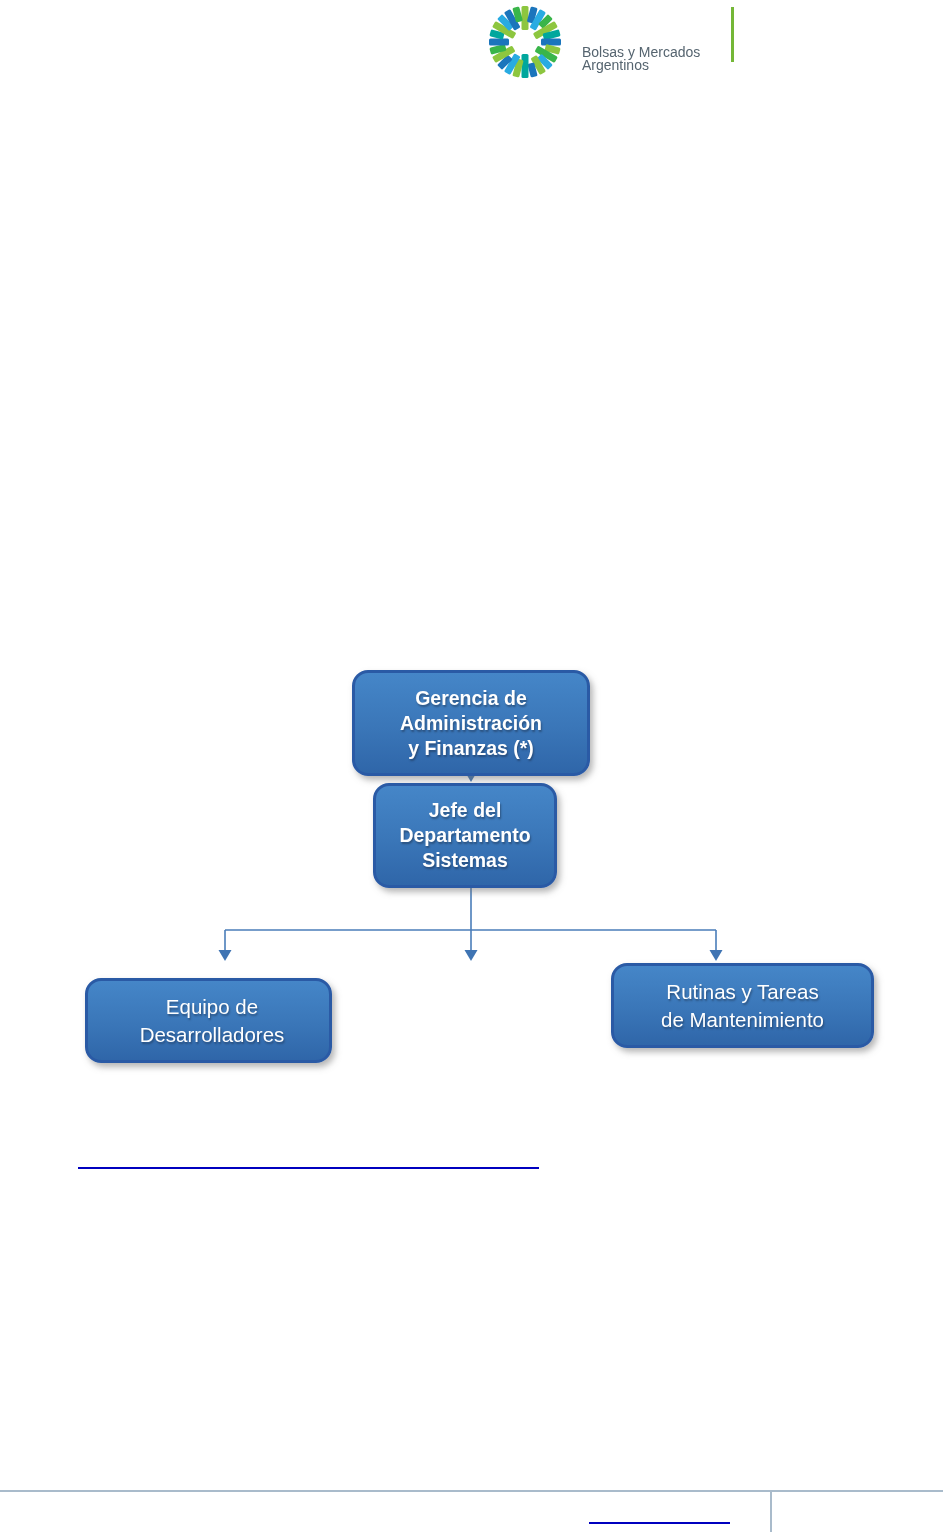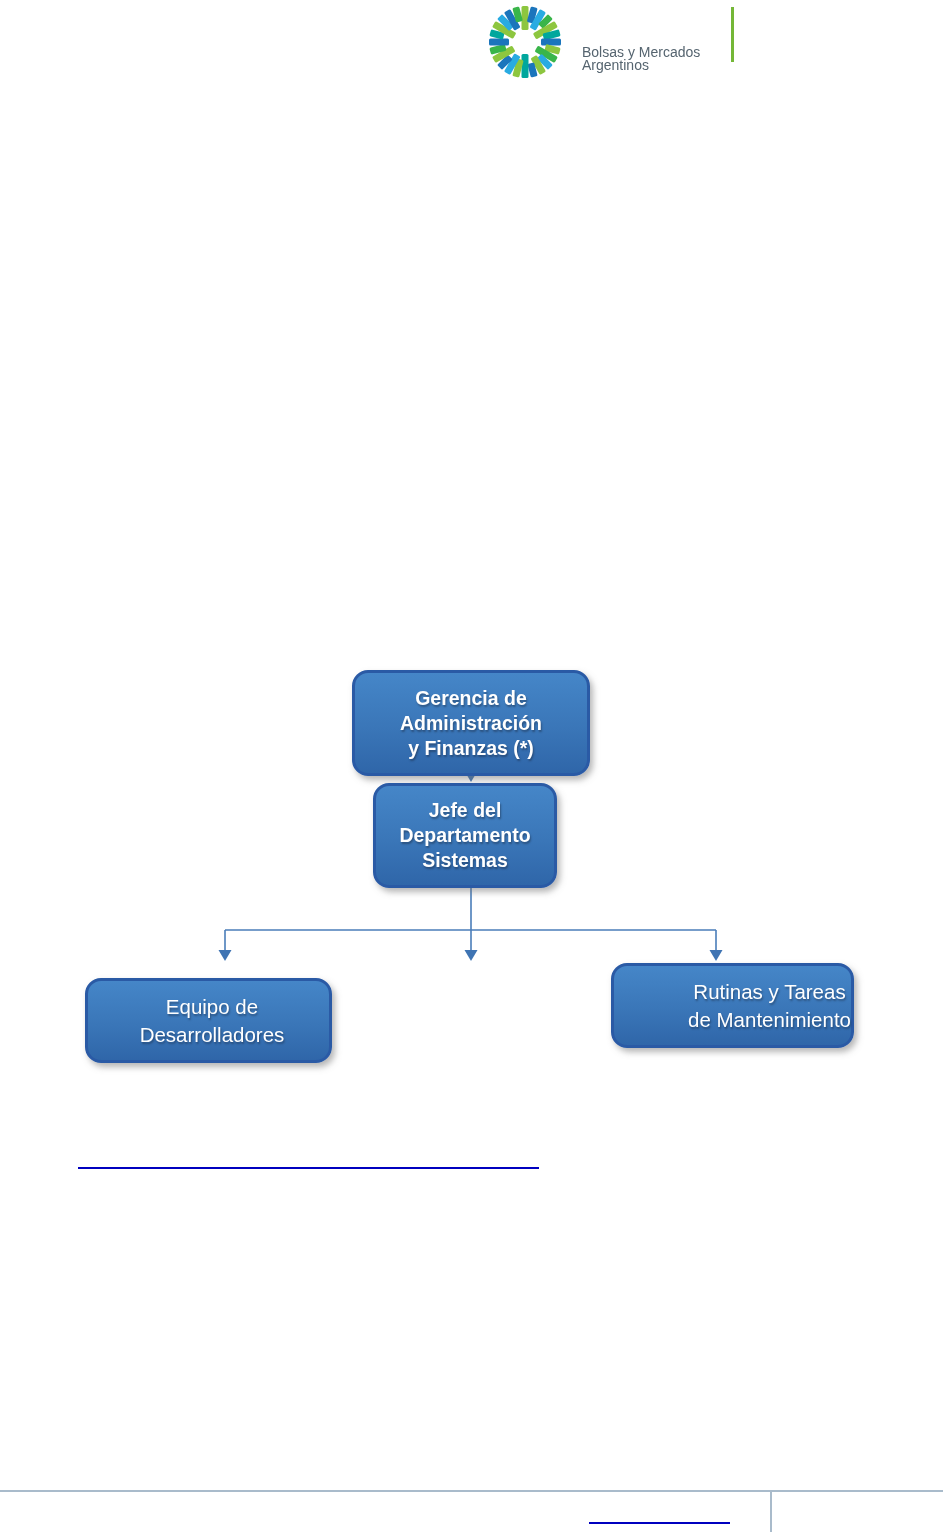--- a/index.html
+++ b/index.html
@@ -41,21 +41,21 @@
     background: linear-gradient(180deg, var(--box_fill_top) 0%, var(--box_fill_mid) 55%, var(--box_fill_bottom) 100%);
     box-shadow: 3px 4px 6px rgba(110,110,110,0.5);
     color: #fff; text-align: center;
   }
   .node-label { white-space: pre-line; text-shadow: 1px 1.5px 2px rgba(25,35,55,0.45); }
   .node-root    { left: 352px; top: 622px; width: 238px; height: 106px; margin-top: 48px; }
   .node-manager { left: 363px; top: 783px; width: 184px; height: 105px; margin-left: 10px; }
   .node-root .node-label, .node-manager .node-label { font-size: 19.5px; font-weight: 700; line-height: 25px; }
   .node-c1 { left: 85px;  top: 978px; width: 247px; height: 85px; padding-left: 7px; }
   .node-c2 { left: 352px; top: 963px; width: 236px; height: 85px; }
-  .node-c3 { left: 611px; top: 963px; width: 243px; height: 85px; justify-content: flex-end; }
+  .node-c3 { left: 611px; top: 963px; width: 263px; height: 85px; }
   .node-c1 .node-label, .node-c2 .node-label, .node-c3 .node-label {
     font-size: 20.5px; font-weight: 400; line-height: 28px;
   }
 
   
   .footnote-link-rule {
     position: absolute; left: 78px; top: 1167px; width: 461px; height: 2px;
     background: var(--link_blue); cursor: pointer;
   }
   .footer-rule {

